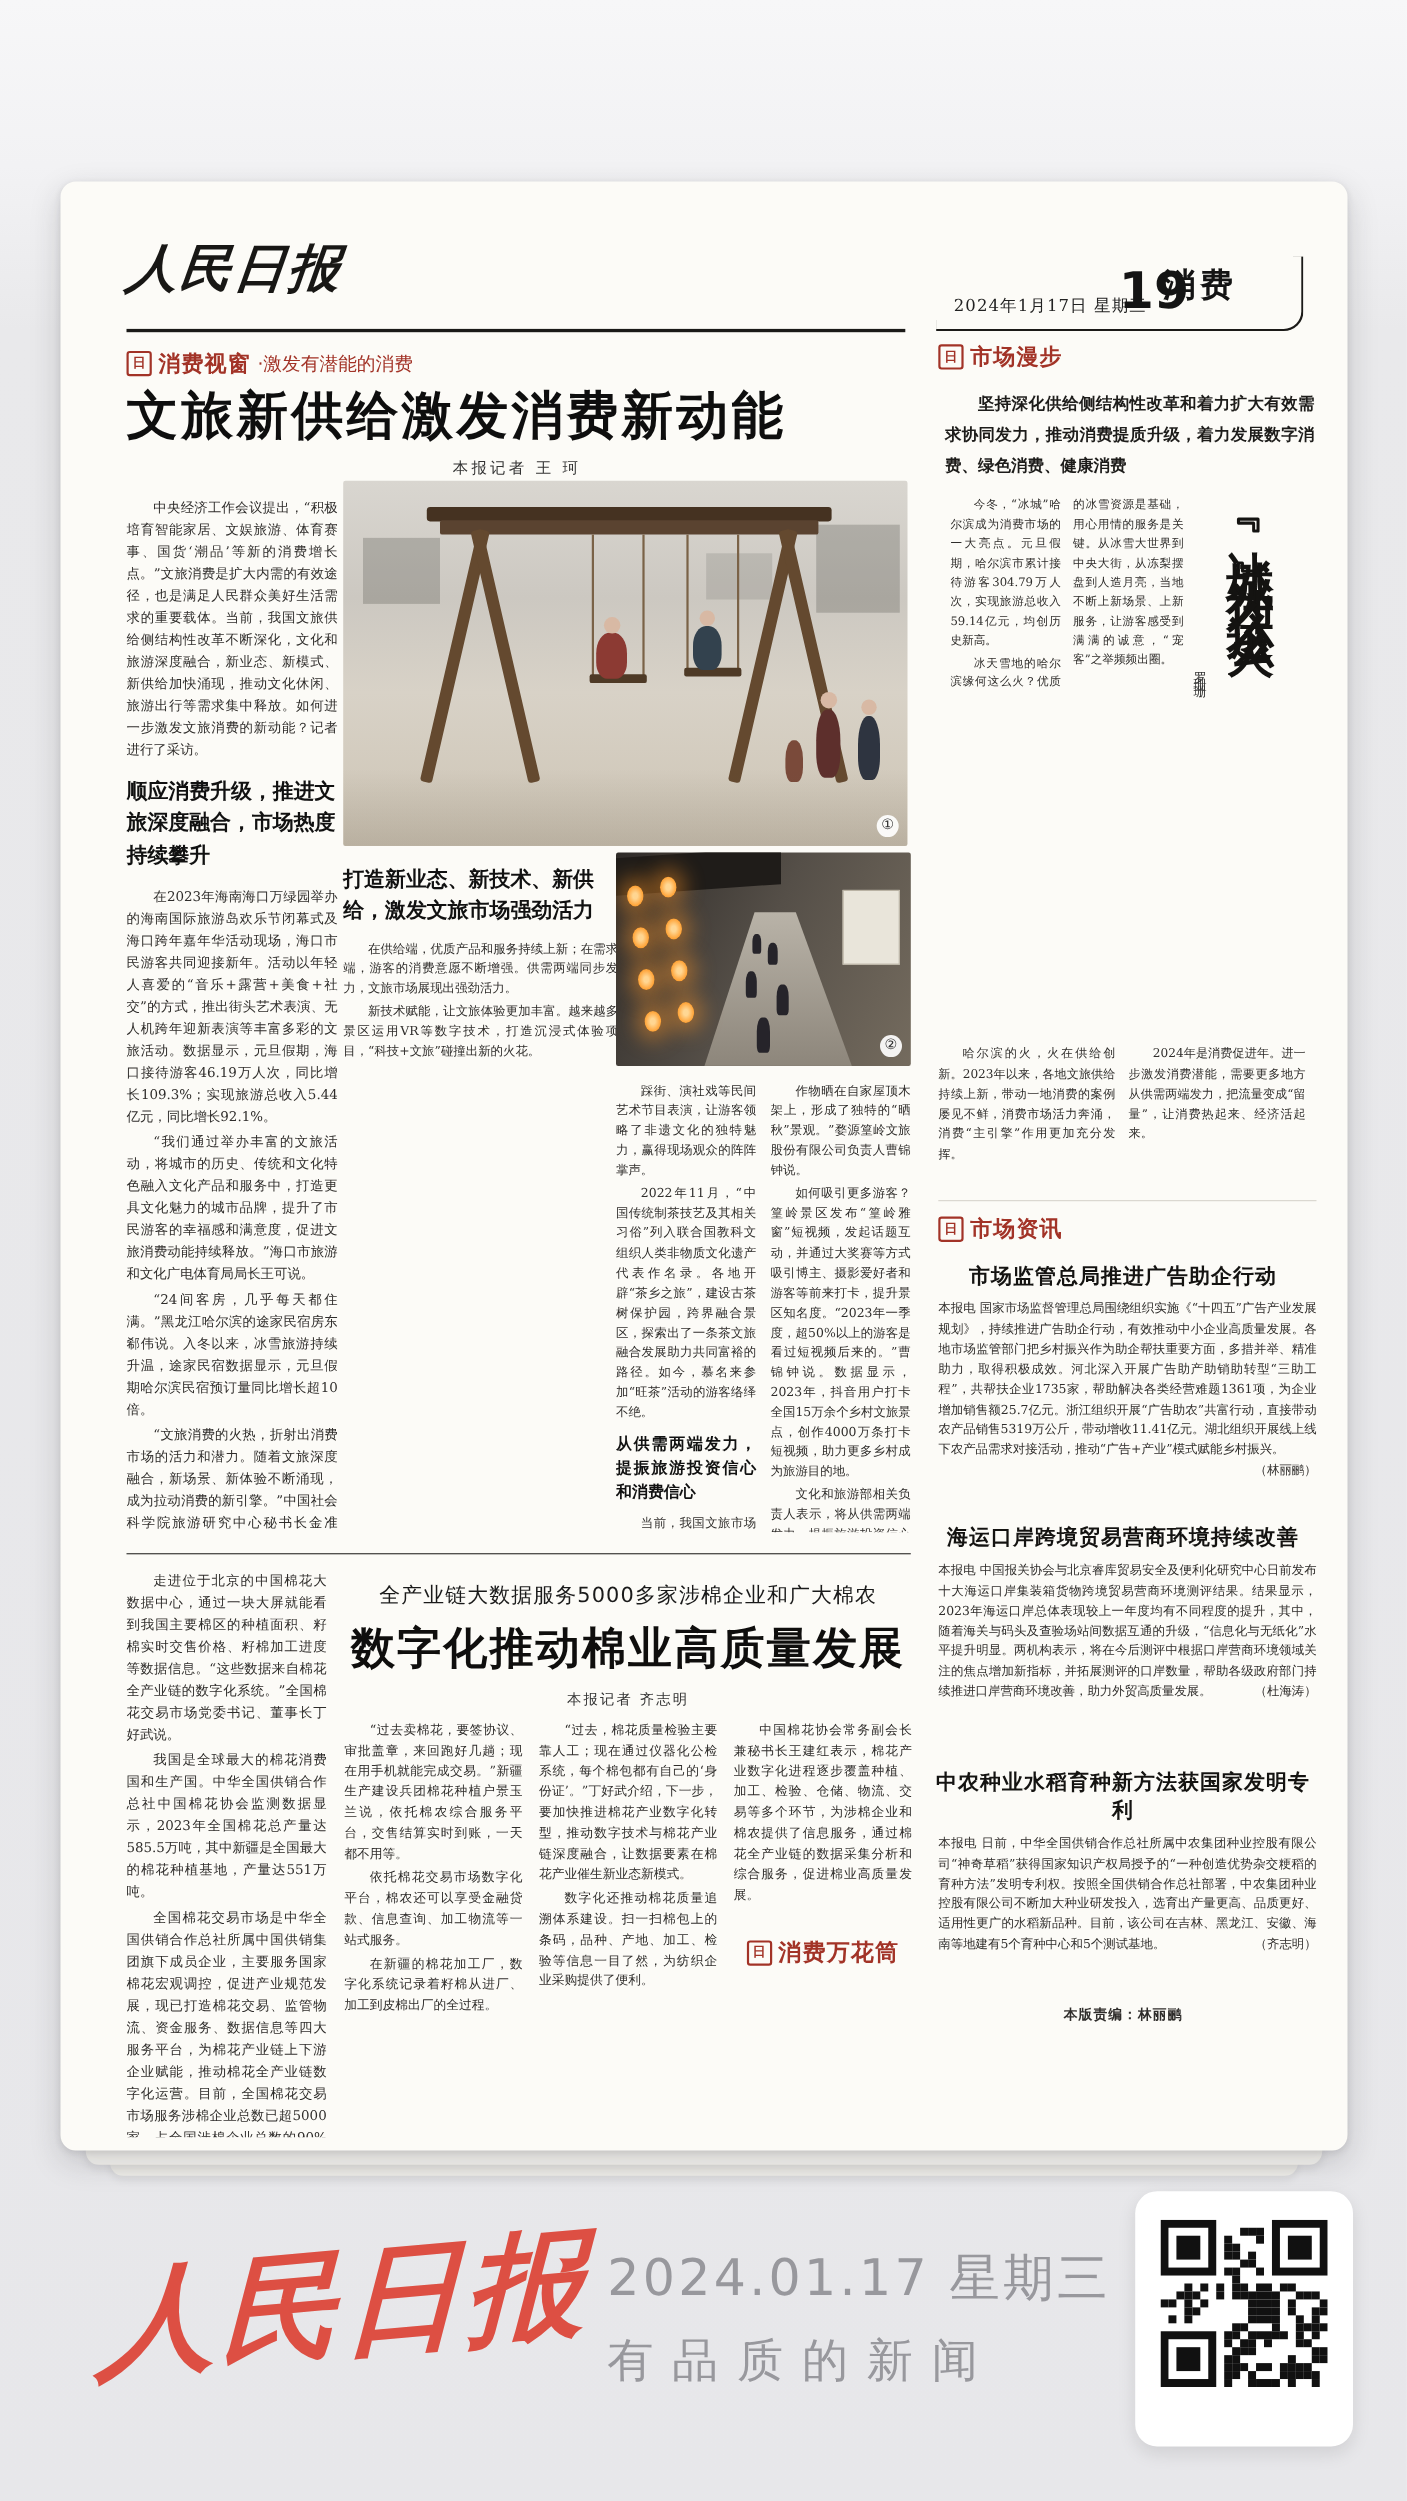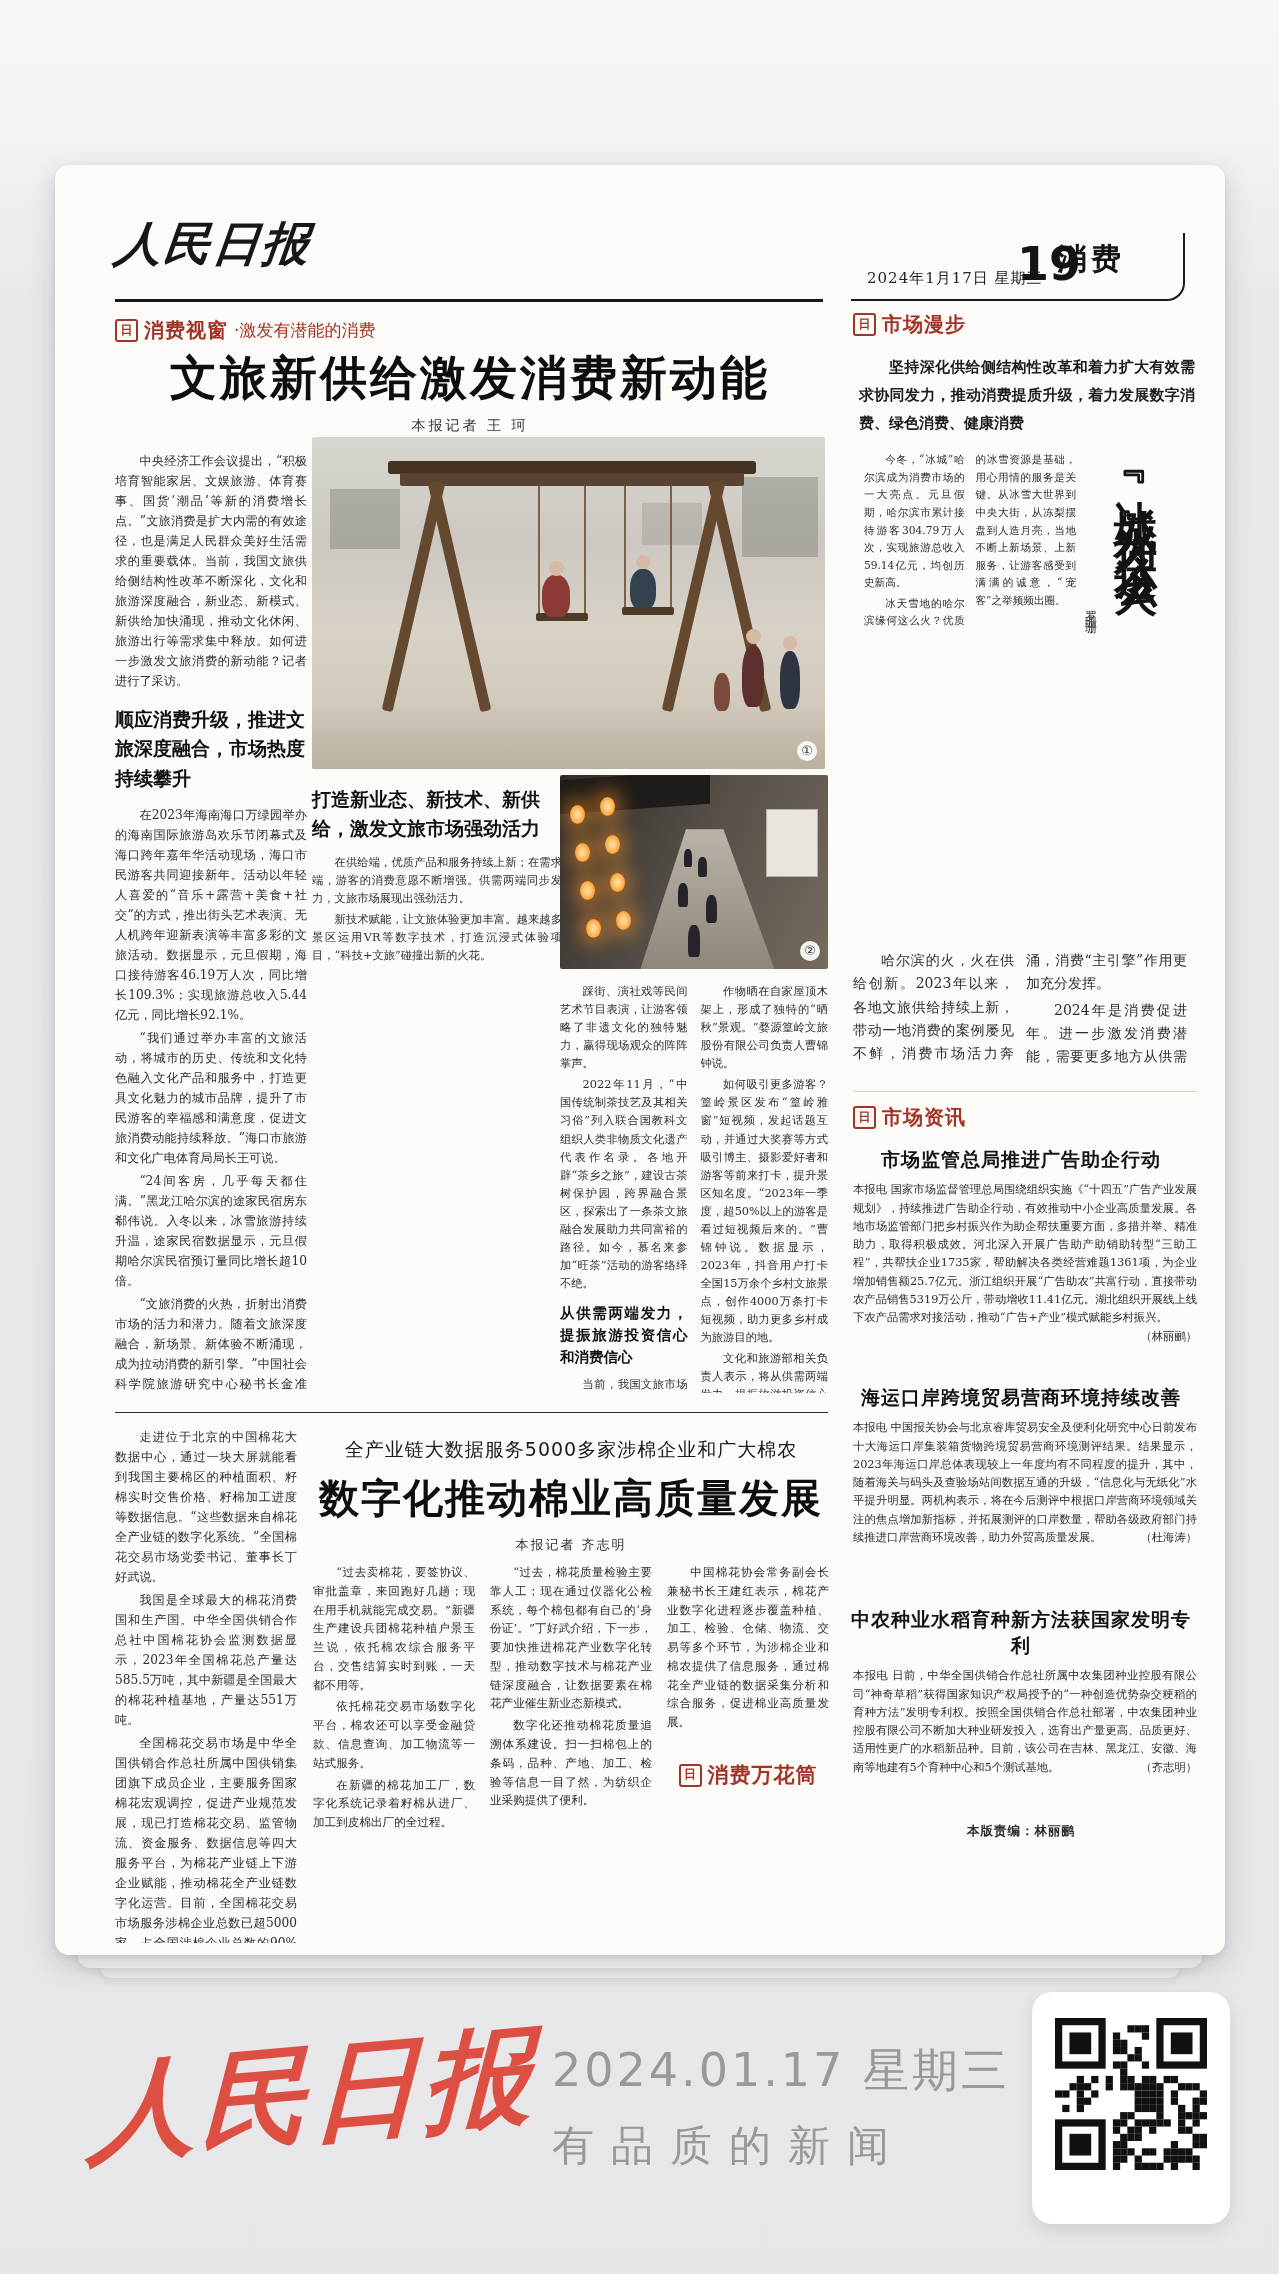--- a/index.html
+++ b/index.html
@@ -23,21 +23,21 @@
   .page-sec{left:1002px;top:74px;font-size:30px;font-weight:800;font-family:Liberation Sans, sans-serif;color:#141414;letter-spacing:4px;}
   
   .rlabel{display:flex;align-items:center;gap:6px;color:#a23327;}
   .ricon{width:19px;height:19px;border:2px solid #a23327;color:#a23327;font-size:12px;font-weight:700;
          display:flex;align-items:center;justify-content:center;border-radius:3px;flex:none;
          font-family:"DejaVu Sans","Liberation Sans",sans-serif;}
   .rtxt{font-family:"DejaVu Sans","Liberation Sans",sans-serif;font-weight:800;font-size:20px;letter-spacing:1px;}
   .rtopic{font-family:"DejaVu Sans","Liberation Sans",sans-serif;font-size:17px;color:#a23327;}
   .kicker-row{left:60px;top:152px;}
   
-  .headline{left:60px;top:182px;width:710px;text-align:center;font-size:47px;font-weight:900;
+  .headline{left:60px;top:182px;width:710px;font-size:47px;font-weight:900;
             font-family:"DejaVu Sans","Liberation Sans",sans-serif;color:#0e0e0e;letter-spacing:3px;}
   .byline{left:60px;top:252px;width:710px;text-align:center;font-size:14px;color:#333;letter-spacing:3px;}
   .coltxt{font-size:12.2px;line-height:1.64;text-align:justify;overflow:hidden;}
   .coltxt p{margin:0 0 3px;text-indent:2em;}
   .sub1{font-family:"DejaVu Sans","Liberation Sans",sans-serif;font-weight:800;font-size:19px;line-height:1.55;
         color:#111;margin:14px 0 12px;text-align:left;}
   .sub-inline{font-family:Liberation Sans, sans-serif;font-weight:800;font-size:14.5px;line-height:1.5;
         color:#111;margin:10px 0 8px;text-indent:0 !important;}
   .twocol{display:flex;gap:13px;}
   .twocol>div{flex:1;overflow:hidden;}
@@ -76,21 +76,21 @@
   #rail{left:790px;top:146px;width:352px;height:1580px;overflow:hidden;}
   #rail::before{content:"";position:absolute;left:-10px;top:6px;bottom:360px;width:1px;background:#d8d4cd;}
   .rail-intro{font-weight:700;font-size:15px;line-height:1.85;text-indent:2em;text-align:justify;
               color:#1d1c1a;margin:16px 2px 14px 14px;}
   .ice-row{display:flex;height:488px;margin-left:8px;}
   .ice-body{width:212px;column-count:2;column-gap:11px;font-size:10.6px;line-height:1.66;text-align:justify;overflow:hidden;margin-left:11px;}
   .ice-body p{margin:0 0 3px;text-indent:2em;}
   .v-author{writing-mode:vertical-rl;font-size:12px;letter-spacing:6px;color:#333;margin:150px 4px 0 6px;}
   .v-head{writing-mode:vertical-rl;font-size:43px;font-weight:700;letter-spacing:9px;color:#141311;
           margin:6px 2px 0 8px;line-height:1.15;}
-  .ice-below{column-count:2;column-gap:12px;font-size:14px;line-height:1.66;text-align:justify;
+  .ice-below{column-count:2;column-gap:12px;font-size:11px;line-height:1.66;text-align:justify;
              height:128px;overflow:hidden;margin:10px 10px 0 8px;}
   .ice-below p{margin:0 0 3px;text-indent:2em;}
   .rail-div{height:1px;background:#d8d4cd;margin:14px 0 12px 8px;}
   .brief-title{text-align:center;font-size:19px;font-weight:700;color:#141311;margin:16px 0 8px;letter-spacing:1px;}
   .brief-body{font-size:11.3px;line-height:1.62;text-align:justify;margin-left:8px;overflow:hidden;}
   .brief-body .signer{float:right;}
   .editor-line{text-align:center;font-size:12.5px;font-weight:700;margin-top:16px;letter-spacing:1px;}
   
   .bot-div{left:60px;top:1247px;width:713px;height:1px;background:#2a2927;}
   #bcol1{left:60px;top:1262px;width:182px;height:516px;}

